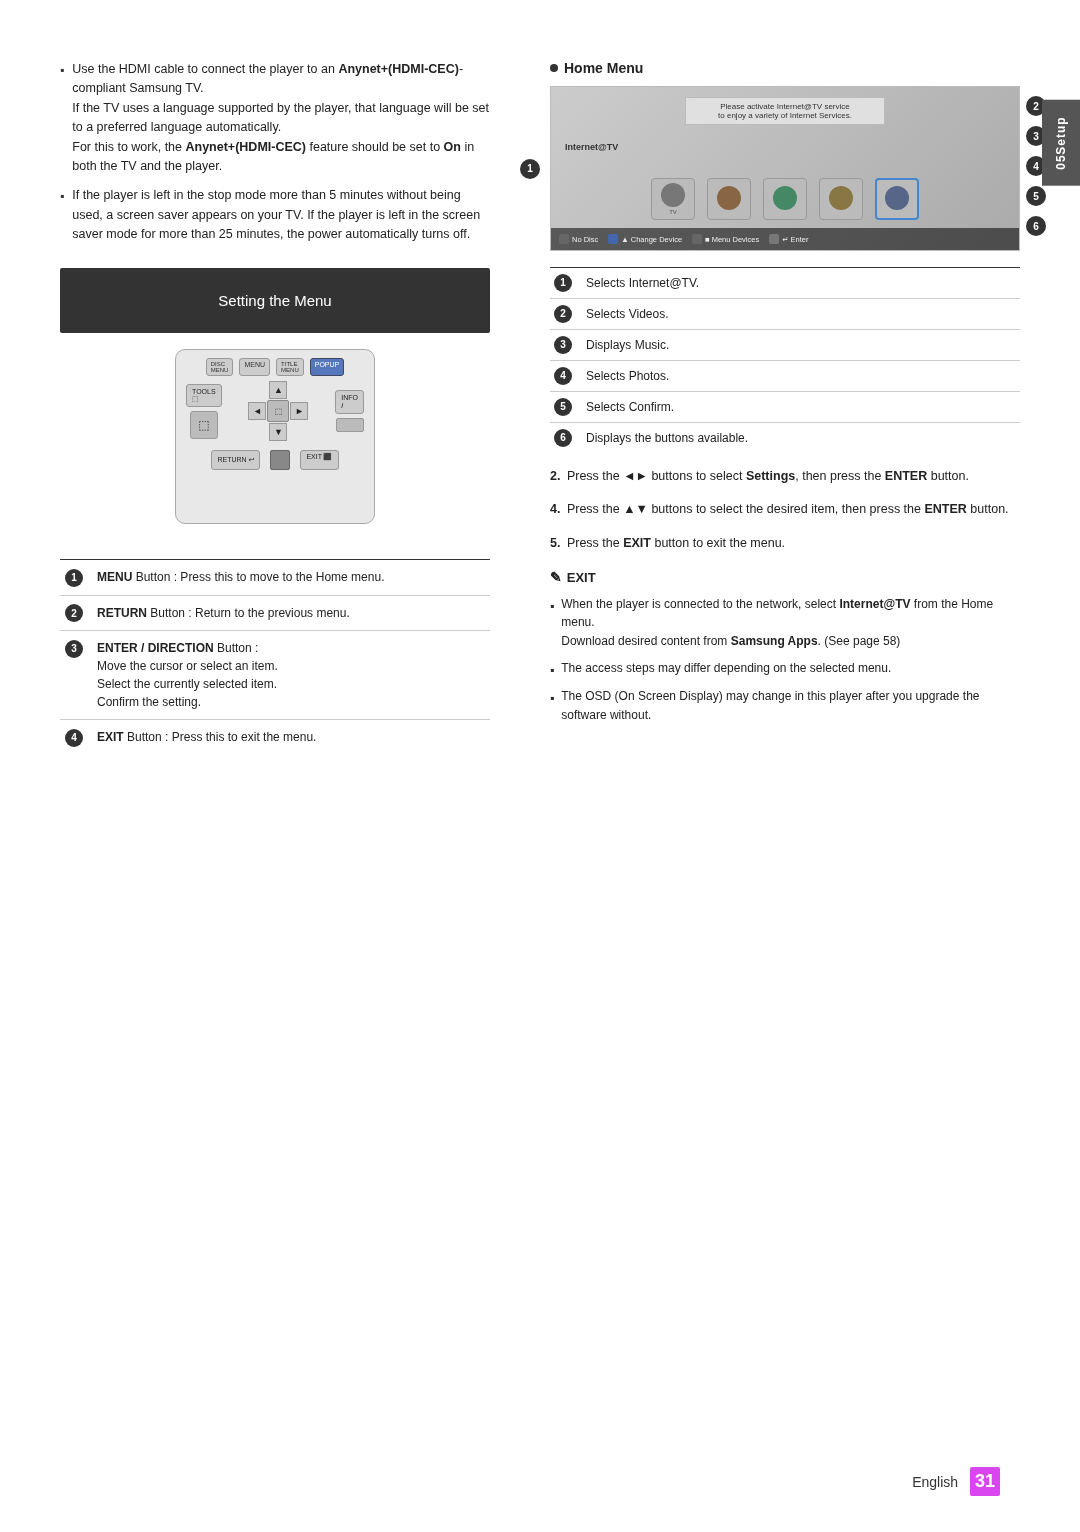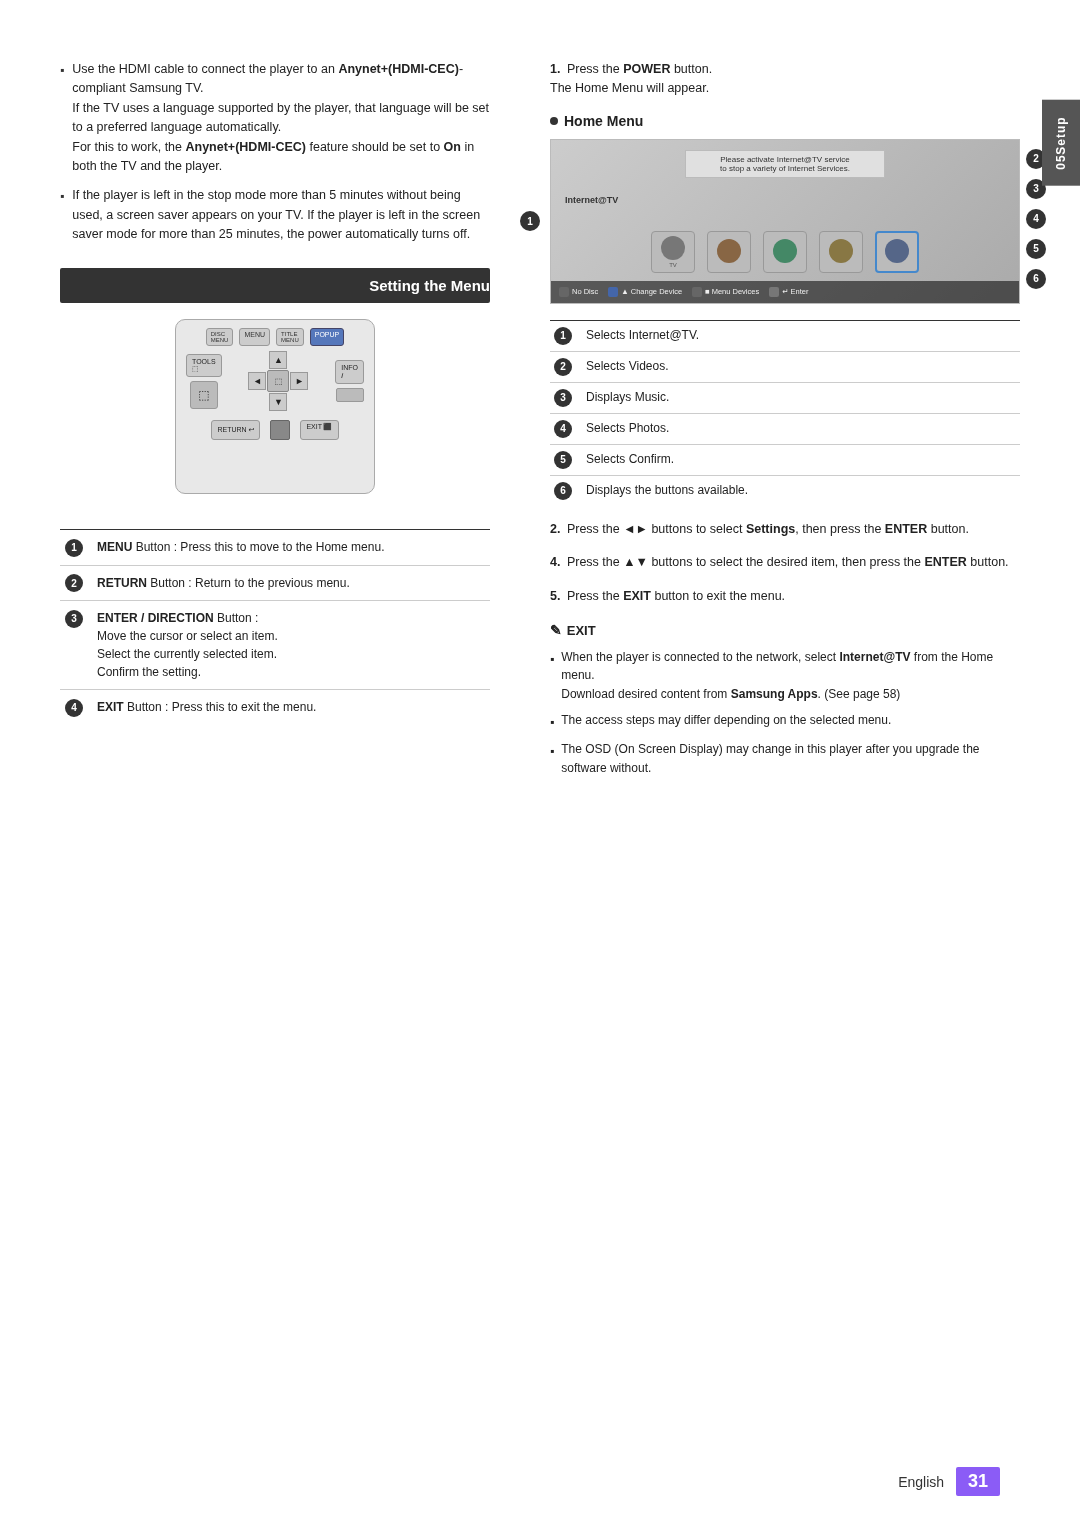--- a/index.html
+++ b/index.html
@@ -72,24 +72,24 @@
     }
     .bullet-text {
       flex: 1;
       line-height: 1.55;
     }
     b, strong { font-weight: bold; }
     
     .setting-menu-box {
       background: #333;
       color: #fff;
-      text-align: right;
-      padding: 9px 0;
+      text-align: center;
+      padding: 24px 0;
       font-size: 15px;
-      font-weight: bold;
+      font-weight: normal;
       margin-bottom: 16px;
       border-radius: 2px;
     }
     
     .remote-diagram {
       display: flex;
       justify-content: center;
       position: relative;
       margin-bottom: 20px;
       height: 190px;
@@ -400,23 +400,23 @@
     }
     
     .page-footer {
       position: absolute;
       bottom: 36px;
       right: 80px;
       font-size: 14px;
       color: #333;
     }
     .page-num-box {
-      background: #8b5cf6;
+      background: #d946ef;
       color: #fff;
-      padding: 4px 12px;
+      padding: 4px 5px;
       font-size: 18px;
       font-weight: bold;
       border-radius: 2px;
       display: inline-block;
     }
     .diag-wrapper {
       position: relative;
       width: 200px;
       margin: 0 auto;
     }
@@ -543,25 +543,20 @@
               <b>EXIT</b> Button : Press this to exit the menu.
             </td>
           </tr>
         </tbody>
       </table>
 
     </div>
 
     <div class="right-column">
 
-      <div class="step-item">
-        <span class="step-number">1.</span>
-        Press the <b>POWER</b> button.<br>
-        The Home Menu will appear.
-      </div>
 
       <div class="home-menu-title">
         <span class="bullet-dot"></span>
         <span>Home Menu</span>
       </div>
 
       <div style="position:relative; margin-bottom:16px;">
 
         <div style="position:absolute; right:-30px; top:0; height:160px; display:flex; flex-direction:column; justify-content:space-between; padding:10px 0;">
           <div class="num-circle" style="width:20px;height:20px;font-size:10px;">2</div>
@@ -572,21 +567,21 @@
         </div>
         <div style="position:absolute; left:-30px; top:50%; transform:translateY(-50%);">
           <div class="num-circle" style="width:20px;height:20px;font-size:10px;">1</div>
         </div>
 
         <div class="home-menu-diagram">
           <div class="hm-bg"></div>
 
           <div class="hm-message-box">
             <div>Please activate Internet@TV service</div>
-            <div>to stop a variety of Internet Services.</div>
+            <div>to enjoy a variety of Internet Services.</div>
           </div>
 
           <div class="hm-internet-label">Internet@TV</div>
 
           <div class="hm-icons-row">
             <div class="hm-icon-item">
               <div class="hm-icon-circle" style="background:#777;"></div>
               <span style="font-size:6px;">TV</span>
             </div>
             <div class="hm-icon-item">

